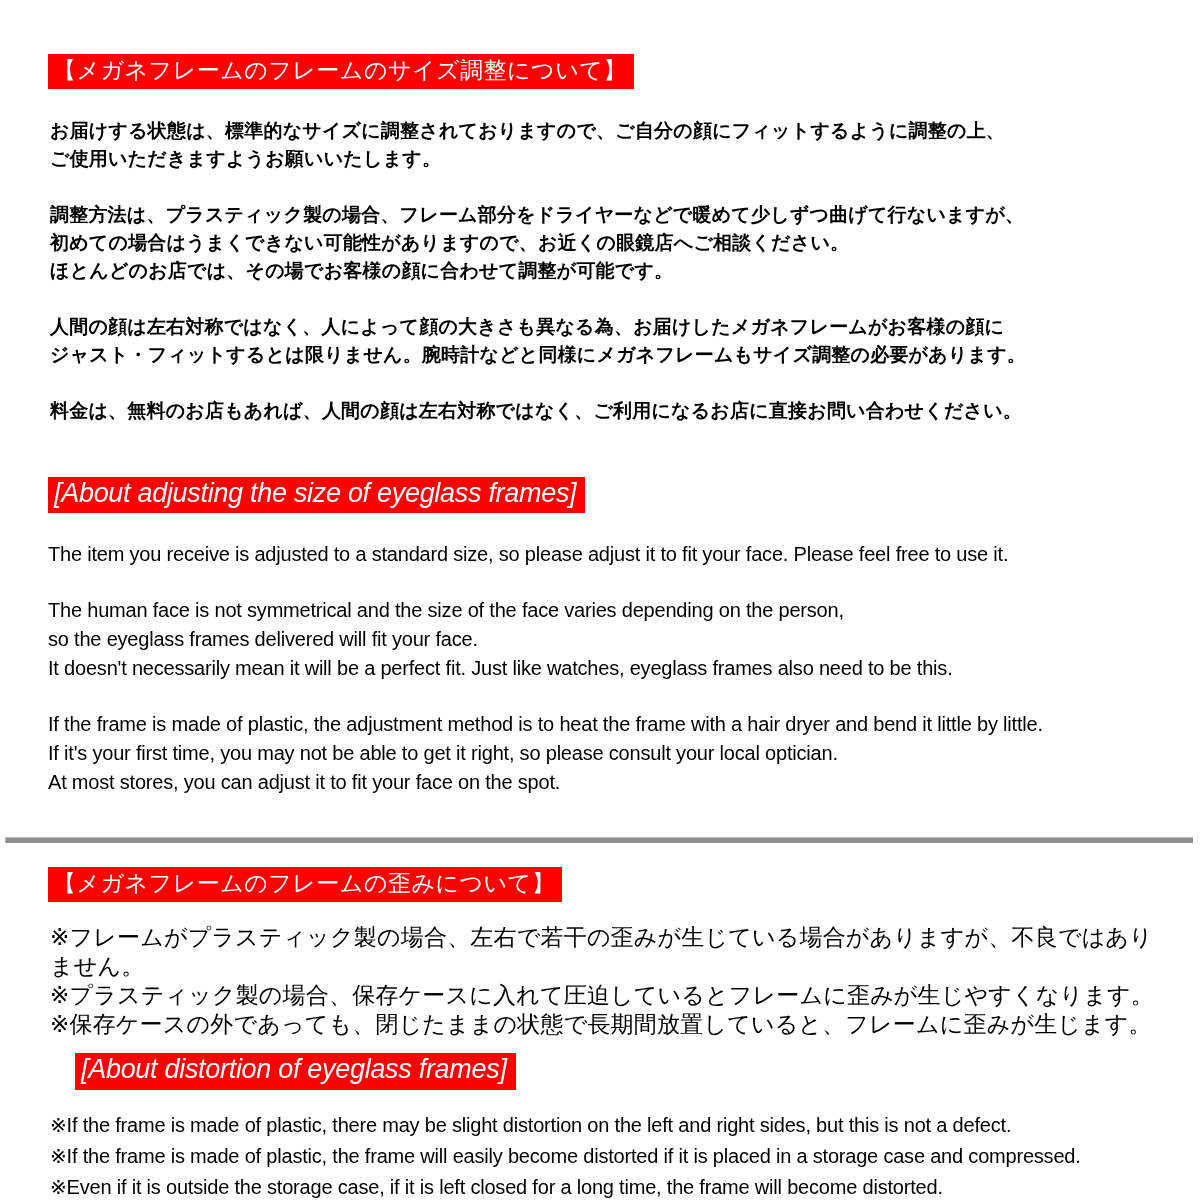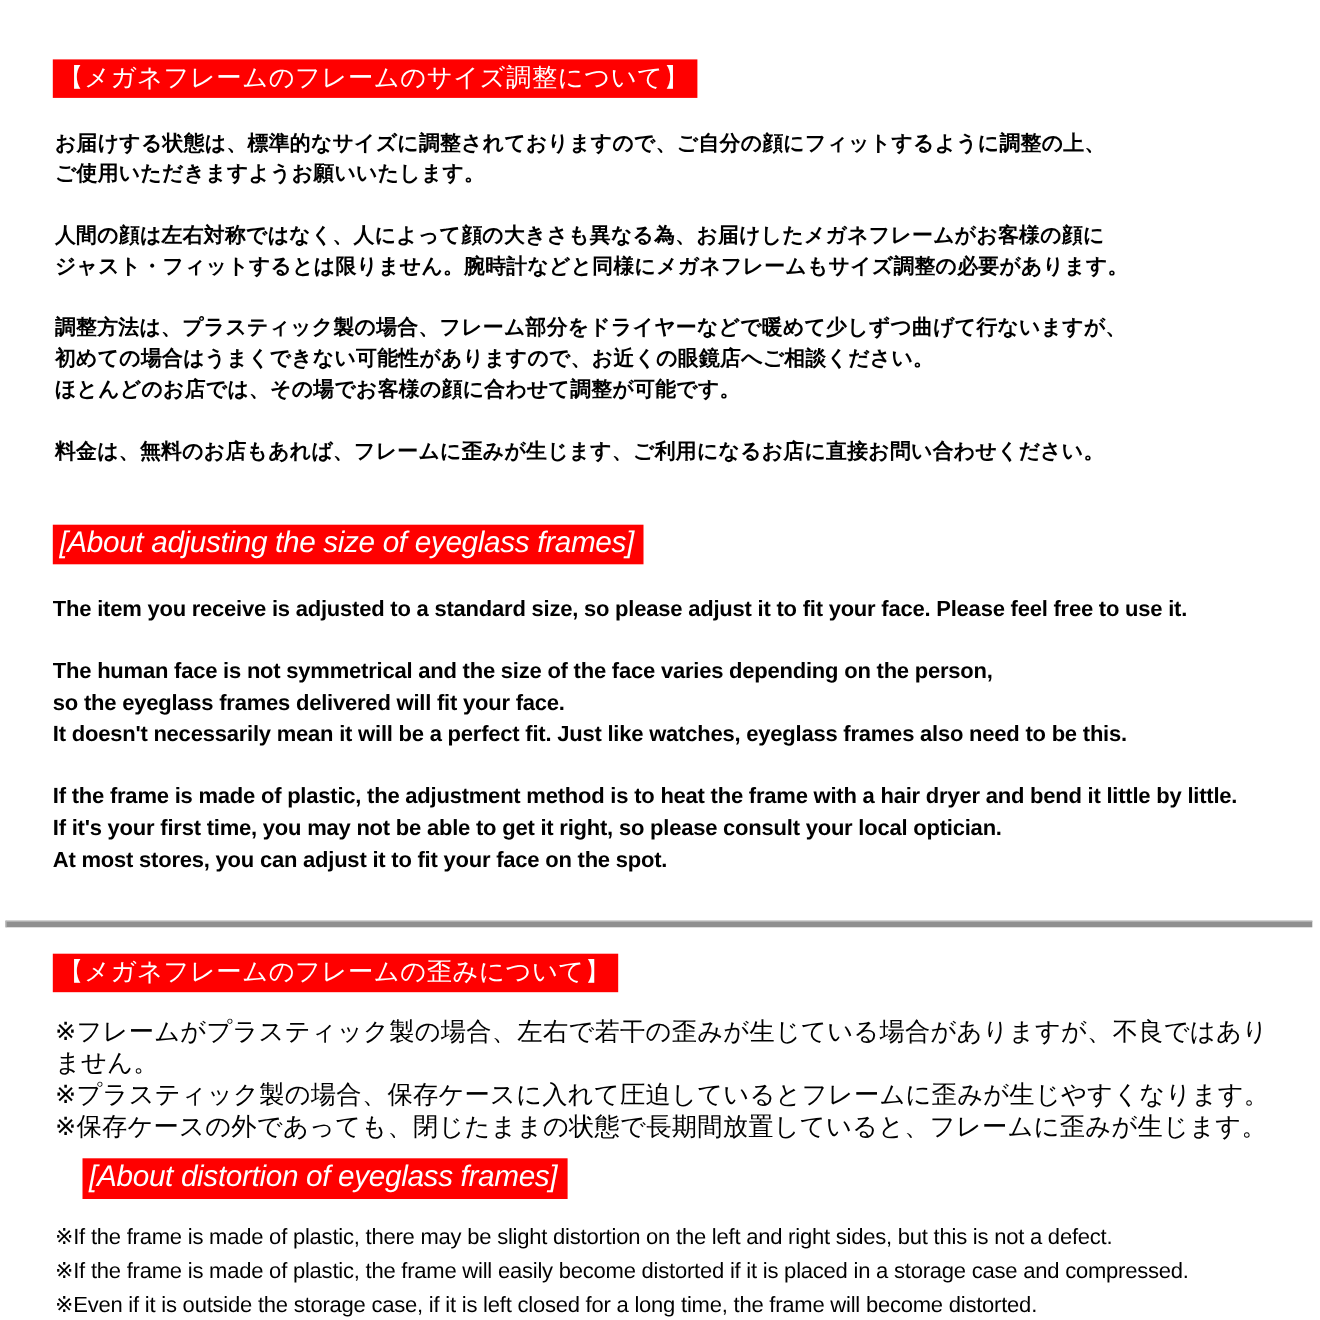--- a/index.html
+++ b/index.html
@@ -44,21 +44,20 @@
     letter-spacing: 0.2px;
     margin: 28px 0 0 2px;
     font-weight: bold;
   }
   .en-text {
     font-size: 20px;
     line-height: 29px;
     white-space: pre-line;
     letter-spacing: -0.2px;
     margin: 27px 0 0 0;
-    font-weight: bold;
   }
   .heading-row { margin: 0; }
   .heading-row.en-head-1 { margin-top: 52px; }
   .heading-row.jp-head-2 { margin-top: 24px; }
   .heading-row.en-head-2 { margin-top: 14px; padding-left: 27px; }
   .divider {
     position: relative;
     margin: 40px 0 0 -43px;
     width: 1188px;
     height: 6px;
@@ -87,26 +86,26 @@
 
 <div id="page">
 
   <section>
     <div class="heading-row">
       <span class="red-heading jp">【メガネフレームのフレームのサイズ調整について】</span>
     </div>
 
     <p class="jp-text">お届けする状態は、標準的なサイズに調整されておりますので、ご自分の顔にフィットするように調整の上、
 ご使用いただきますようお願いいたします。</p>
-    <p class="jp-text">人間の顔は左右対称ではなく、人によって顔の大きさも異なる為、お届けしたメガネフレームがお客様の顔に
-ジャスト・フィットするとは限りません。腕時計などと同様にメガネフレームもサイズ調整の必要があります。</p>
     <p class="jp-text">調整方法は、プラスティック製の場合、フレーム部分をドライヤーなどで暖めて少しずつ曲げて行ないますが、
 初めての場合はうまくできない可能性がありますので、お近くの眼鏡店へご相談ください。
 ほとんどのお店では、その場でお客様の顔に合わせて調整が可能です。</p>
-    <p class="jp-text">料金は、無料のお店もあれば、フレームに歪みが生じます、ご利用になるお店に直接お問い合わせください。</p>
+    <p class="jp-text">人間の顔は左右対称ではなく、人によって顔の大きさも異なる為、お届けしたメガネフレームがお客様の顔に
+ジャスト・フィットするとは限りません。腕時計などと同様にメガネフレームもサイズ調整の必要があります。</p>
+    <p class="jp-text">料金は、無料のお店もあれば、人間の顔は左右対称ではなく、ご利用になるお店に直接お問い合わせください。</p>
 
     <div class="heading-row en-head-1">
       <span class="red-heading en">[About adjusting the size of eyeglass frames]</span>
     </div>
 
     <p class="en-text">The item you receive is adjusted to a standard size, so please adjust it to fit your face. Please feel free to use it.</p>
     <p class="en-text">The human face is not symmetrical and the size of the face varies depending on the person,
 so the eyeglass frames delivered will fit your face.
 It doesn't necessarily mean it will be a perfect fit. Just like watches, eyeglass frames also need to be this.</p>
     <p class="en-text">If the frame is made of plastic, the adjustment method is to heat the frame with a hair dryer and bend it little by little.

